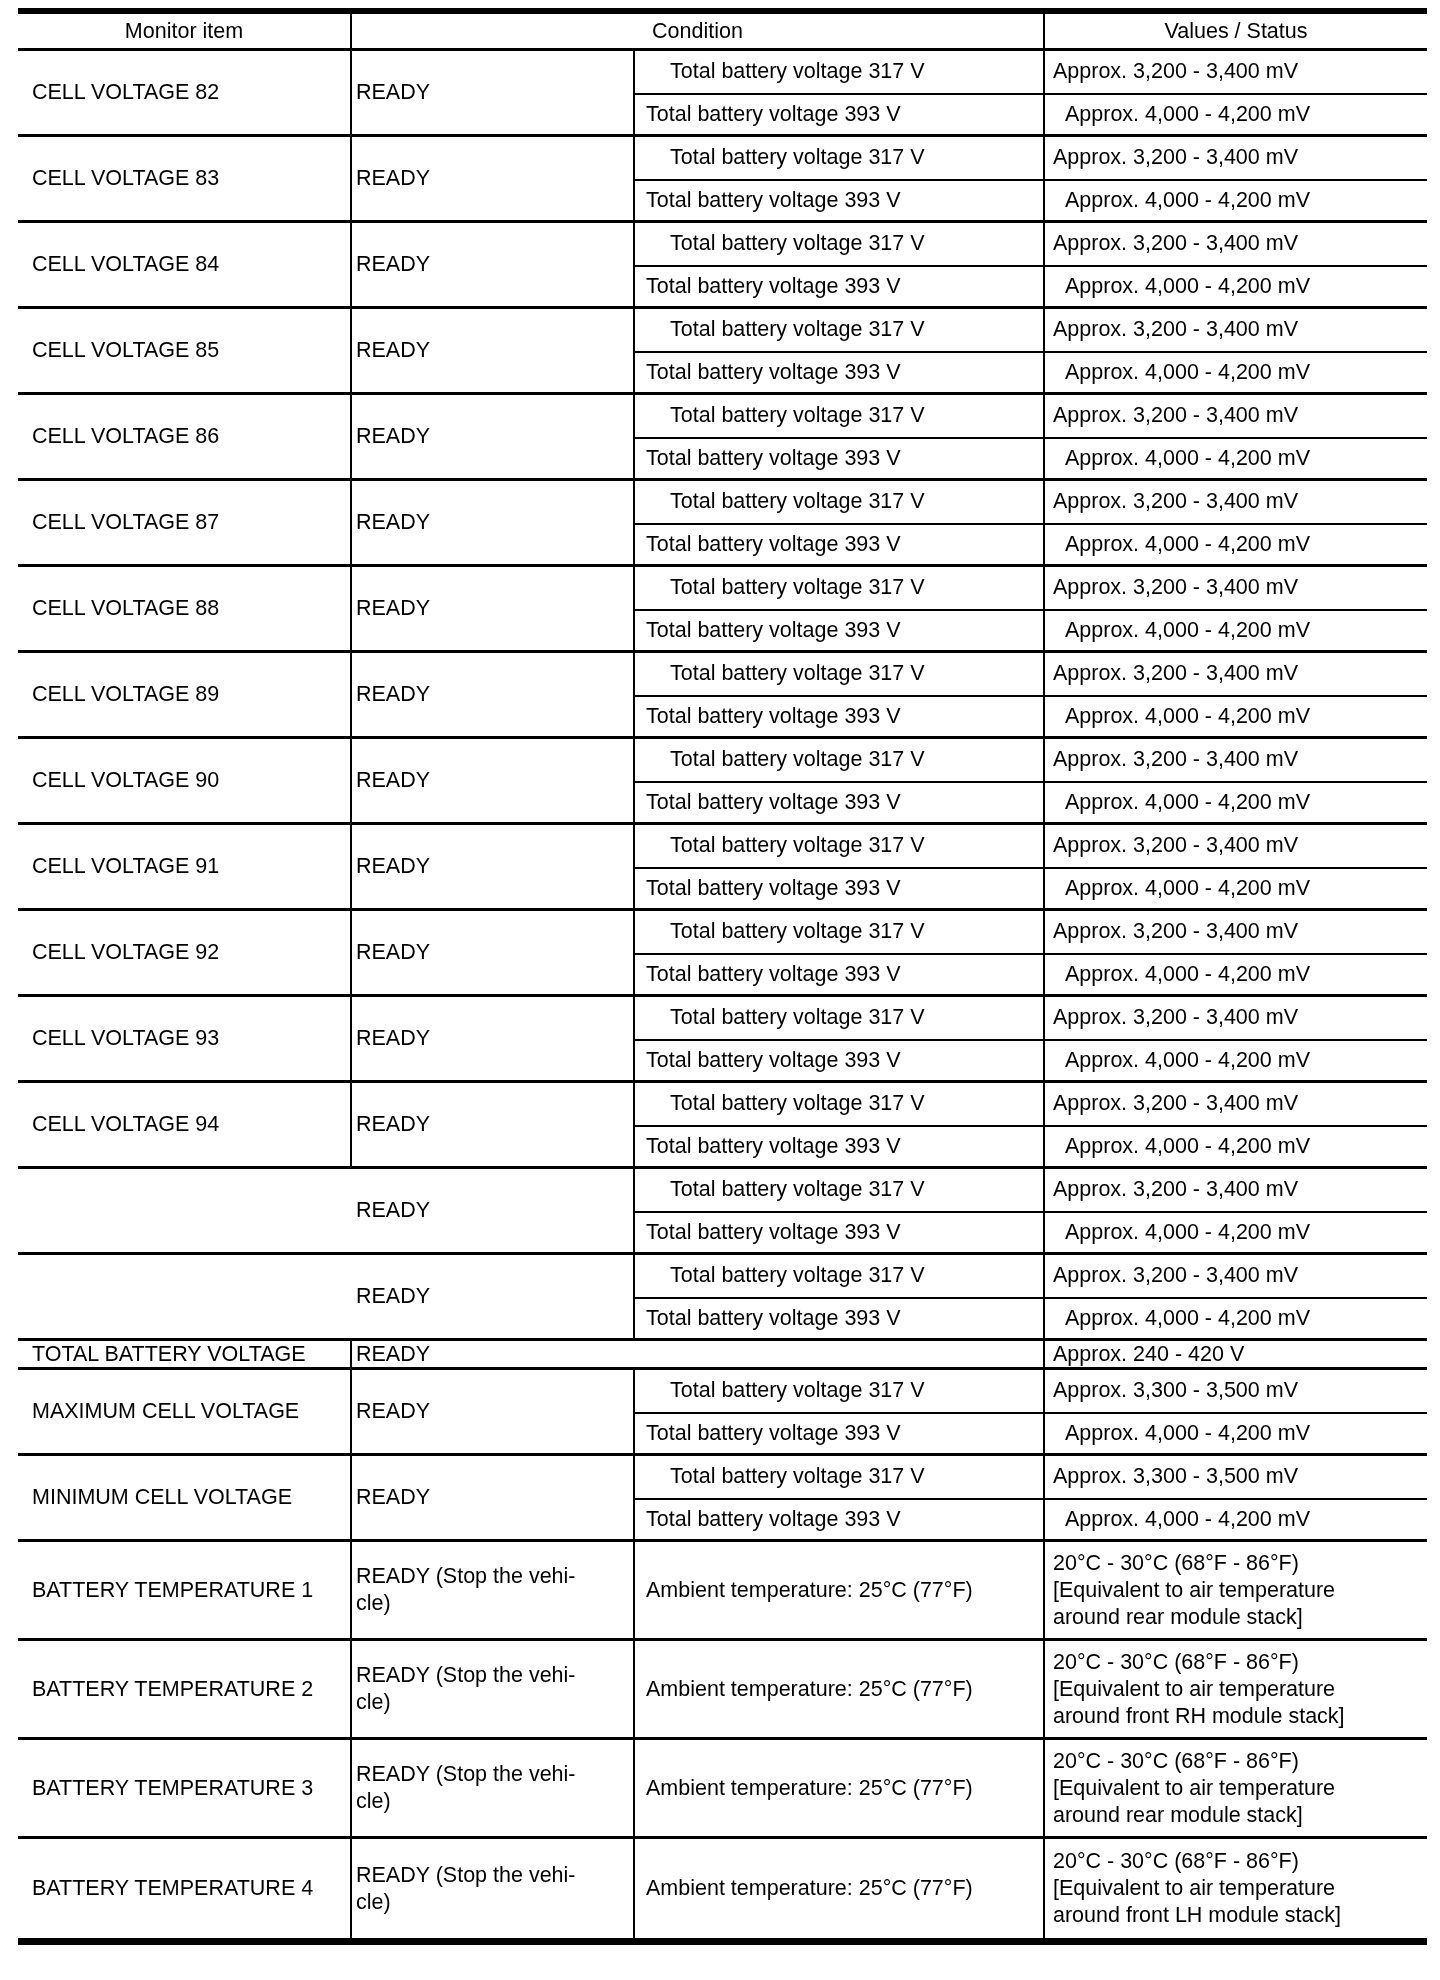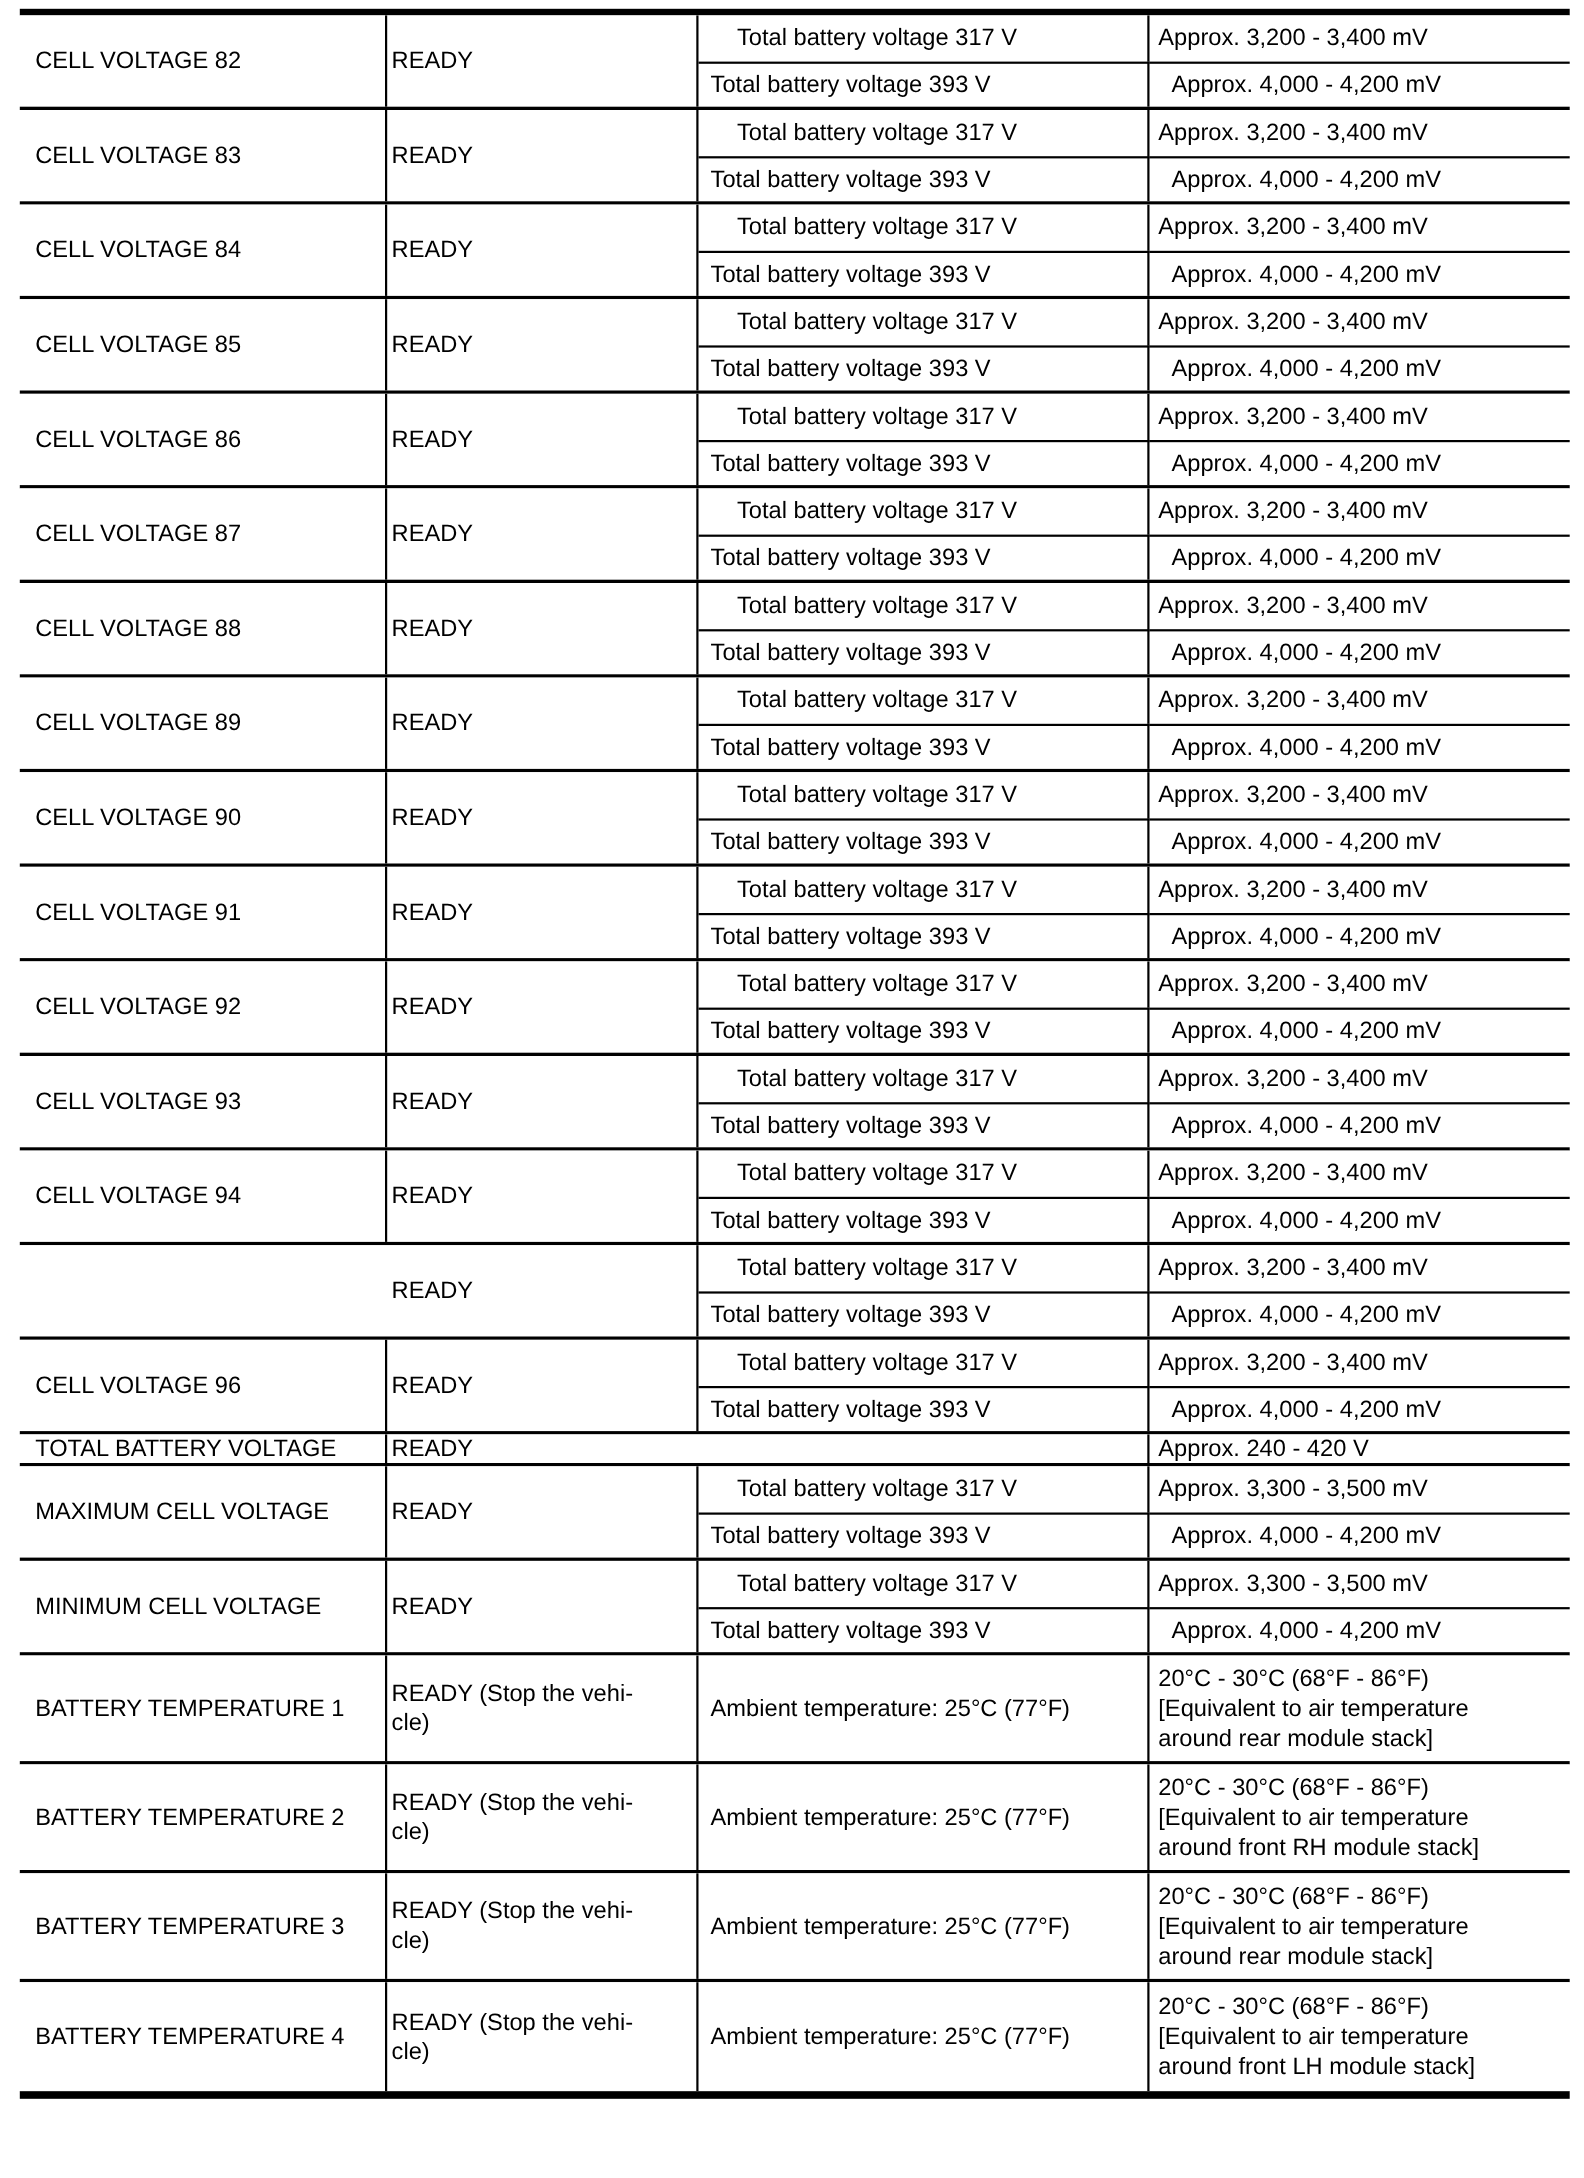--- a/index.html
+++ b/index.html
@@ -53,20 +53,25 @@
   .cell.c-val, .cell.c-val1, .cell.c-val2 { padding-left: 8px; }
 
   .cell.multi { flex-direction: column; align-items: flex-start; justify-content: center; }
   .cell.multi .line { line-height: 27px; white-space: nowrap; }
 </style>
 </head>
 <body>
 
 <div class="sheet">
   <div class="mtable">
+    <div class="row header">
+      <div class="cell vline">Monitor item</div>
+      <div class="cell vline">Condition</div>
+      <div class="cell">Values / Status</div>
+    </div>
   <div class="row dual">
     <div class="cell vline c-item">CELL VOLTAGE 82</div>
     <div class="cell vline c-ready">READY</div>
     <div class="cell vline c-cond1">Total battery voltage 317 V</div>
     <div class="cell c-val1">Approx. 3,200 - 3,400 mV</div>
     <div class="cell vline c-cond2">Total battery voltage 393 V</div>
     <div class="cell c-val2">Approx. 4,000 - 4,200 mV</div>
   </div>
       <div class="row dual">
     <div class="cell vline c-item">CELL VOLTAGE 83</div>
@@ -165,21 +170,20 @@
     <div class="cell c-val2">Approx. 4,000 - 4,200 mV</div>
   </div>
       <div class="row dual">
     <div class="cell vline c-ready">READY</div>
     <div class="cell vline c-cond1">Total battery voltage 317 V</div>
     <div class="cell c-val1">Approx. 3,200 - 3,400 mV</div>
     <div class="cell vline c-cond2">Total battery voltage 393 V</div>
     <div class="cell c-val2">Approx. 4,000 - 4,200 mV</div>
   </div>
       <div class="row dual">
-    <div class="cell vline c-item">CELL VOLTAGE 96</div>
     <div class="cell vline c-ready">READY</div>
     <div class="cell vline c-cond1">Total battery voltage 317 V</div>
     <div class="cell c-val1">Approx. 3,200 - 3,400 mV</div>
     <div class="cell vline c-cond2">Total battery voltage 393 V</div>
     <div class="cell c-val2">Approx. 4,000 - 4,200 mV</div>
   </div>
       <div class="row single">
     <div class="cell vline c-item">TOTAL BATTERY VOLTAGE</div>
     <div class="cell vline c-ready">READY</div>
     <div class="cell c-val">Approx. 240 - 420 V</div>

